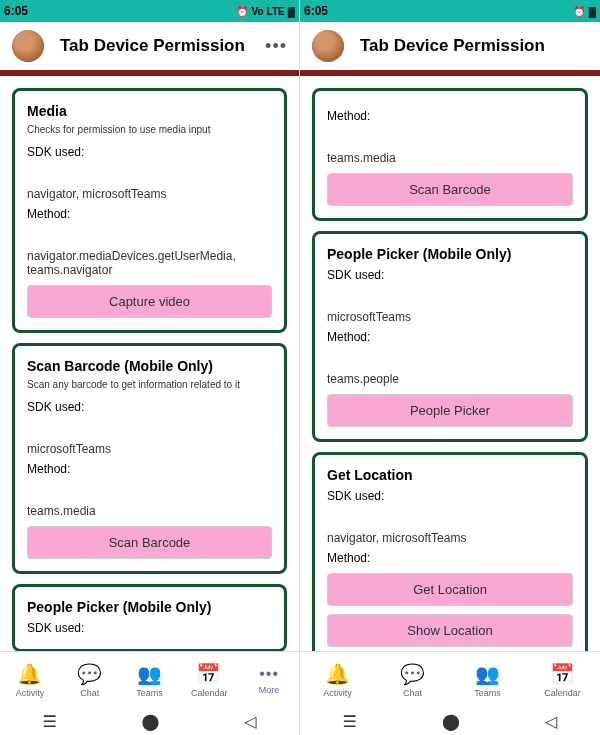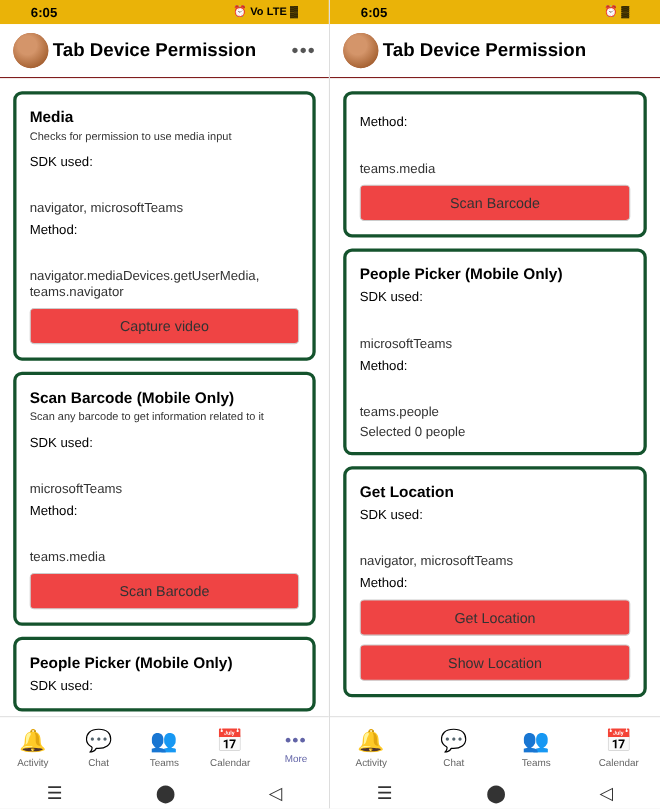--- a/index.html
+++ b/index.html
@@ -19,37 +19,37 @@
       display: flex;
       flex-direction: column;
       overflow: hidden;
       border-right: 1px solid #ddd;
     }
 
     .status-bar {
       display: flex;
       justify-content: space-between;
       align-items: center;
-      padding: 4px 28px;
+      padding: 4px 4px;
       font-size: 11px;
       font-weight: 600;
-      background: #eab308;
+      background: #14b8a6;
       height: 22px;
     }
 
     .status-bar .time { font-size: 12px; font-weight: 700; }
     .status-bar .icons { display: flex; align-items: center; gap: 3px; font-size: 10px; }
 
     .header {
       display: flex;
       align-items: center;
       padding: 8px 12px;
       background: #fff;
-      border-bottom: 1px solid #7f1d1d;
-      gap: 4px;
+      border-bottom: 6px solid #7f1d1d;
+      gap: 16px;
     }
 
     .avatar {
       width: 32px;
       height: 32px;
       border-radius: 50%;
       background: linear-gradient(135deg, #c97b4b, #a0522d);
       display: flex;
       align-items: center;
       justify-content: center;
@@ -120,21 +120,21 @@
       font-size: 12px;
       color: #333;
       margin-bottom: 4px;
       margin-top: 28px;
     }
 
     .btn {
       display: block;
       width: 100%;
       padding: 8px;
-      background: #ef4444;
+      background: #f9a8d4;
       border: 1px solid #ccc;
       border-radius: 4px;
       font-size: 13px;
       color: #333;
       text-align: center;
       cursor: pointer;
       margin-top: 8px;
     }
 
     .selected-text {
@@ -299,21 +299,21 @@
       <div class="value">teams.media</div>
       <button class="btn">Scan Barcode</button>
     </div>
 
     <div class="card">
       <div class="card-title">People Picker (Mobile Only)</div>
       <div class="label">SDK used:</div>
       <div class="value">microsoftTeams</div>
       <div class="label">Method:</div>
       <div class="value">teams.people</div>
-      <div class="selected-text">Selected 0 people</div>
+      <button class="btn">People Picker</button>
     </div>
 
     <div class="card">
       <div class="card-title">Get Location</div>
       <div class="label">SDK used:</div>
       <div class="value">navigator, microsoftTeams</div>
       <div class="label">Method:</div>
       <button class="btn">Get Location</button>
       <button class="btn">Show Location</button>
     </div>

